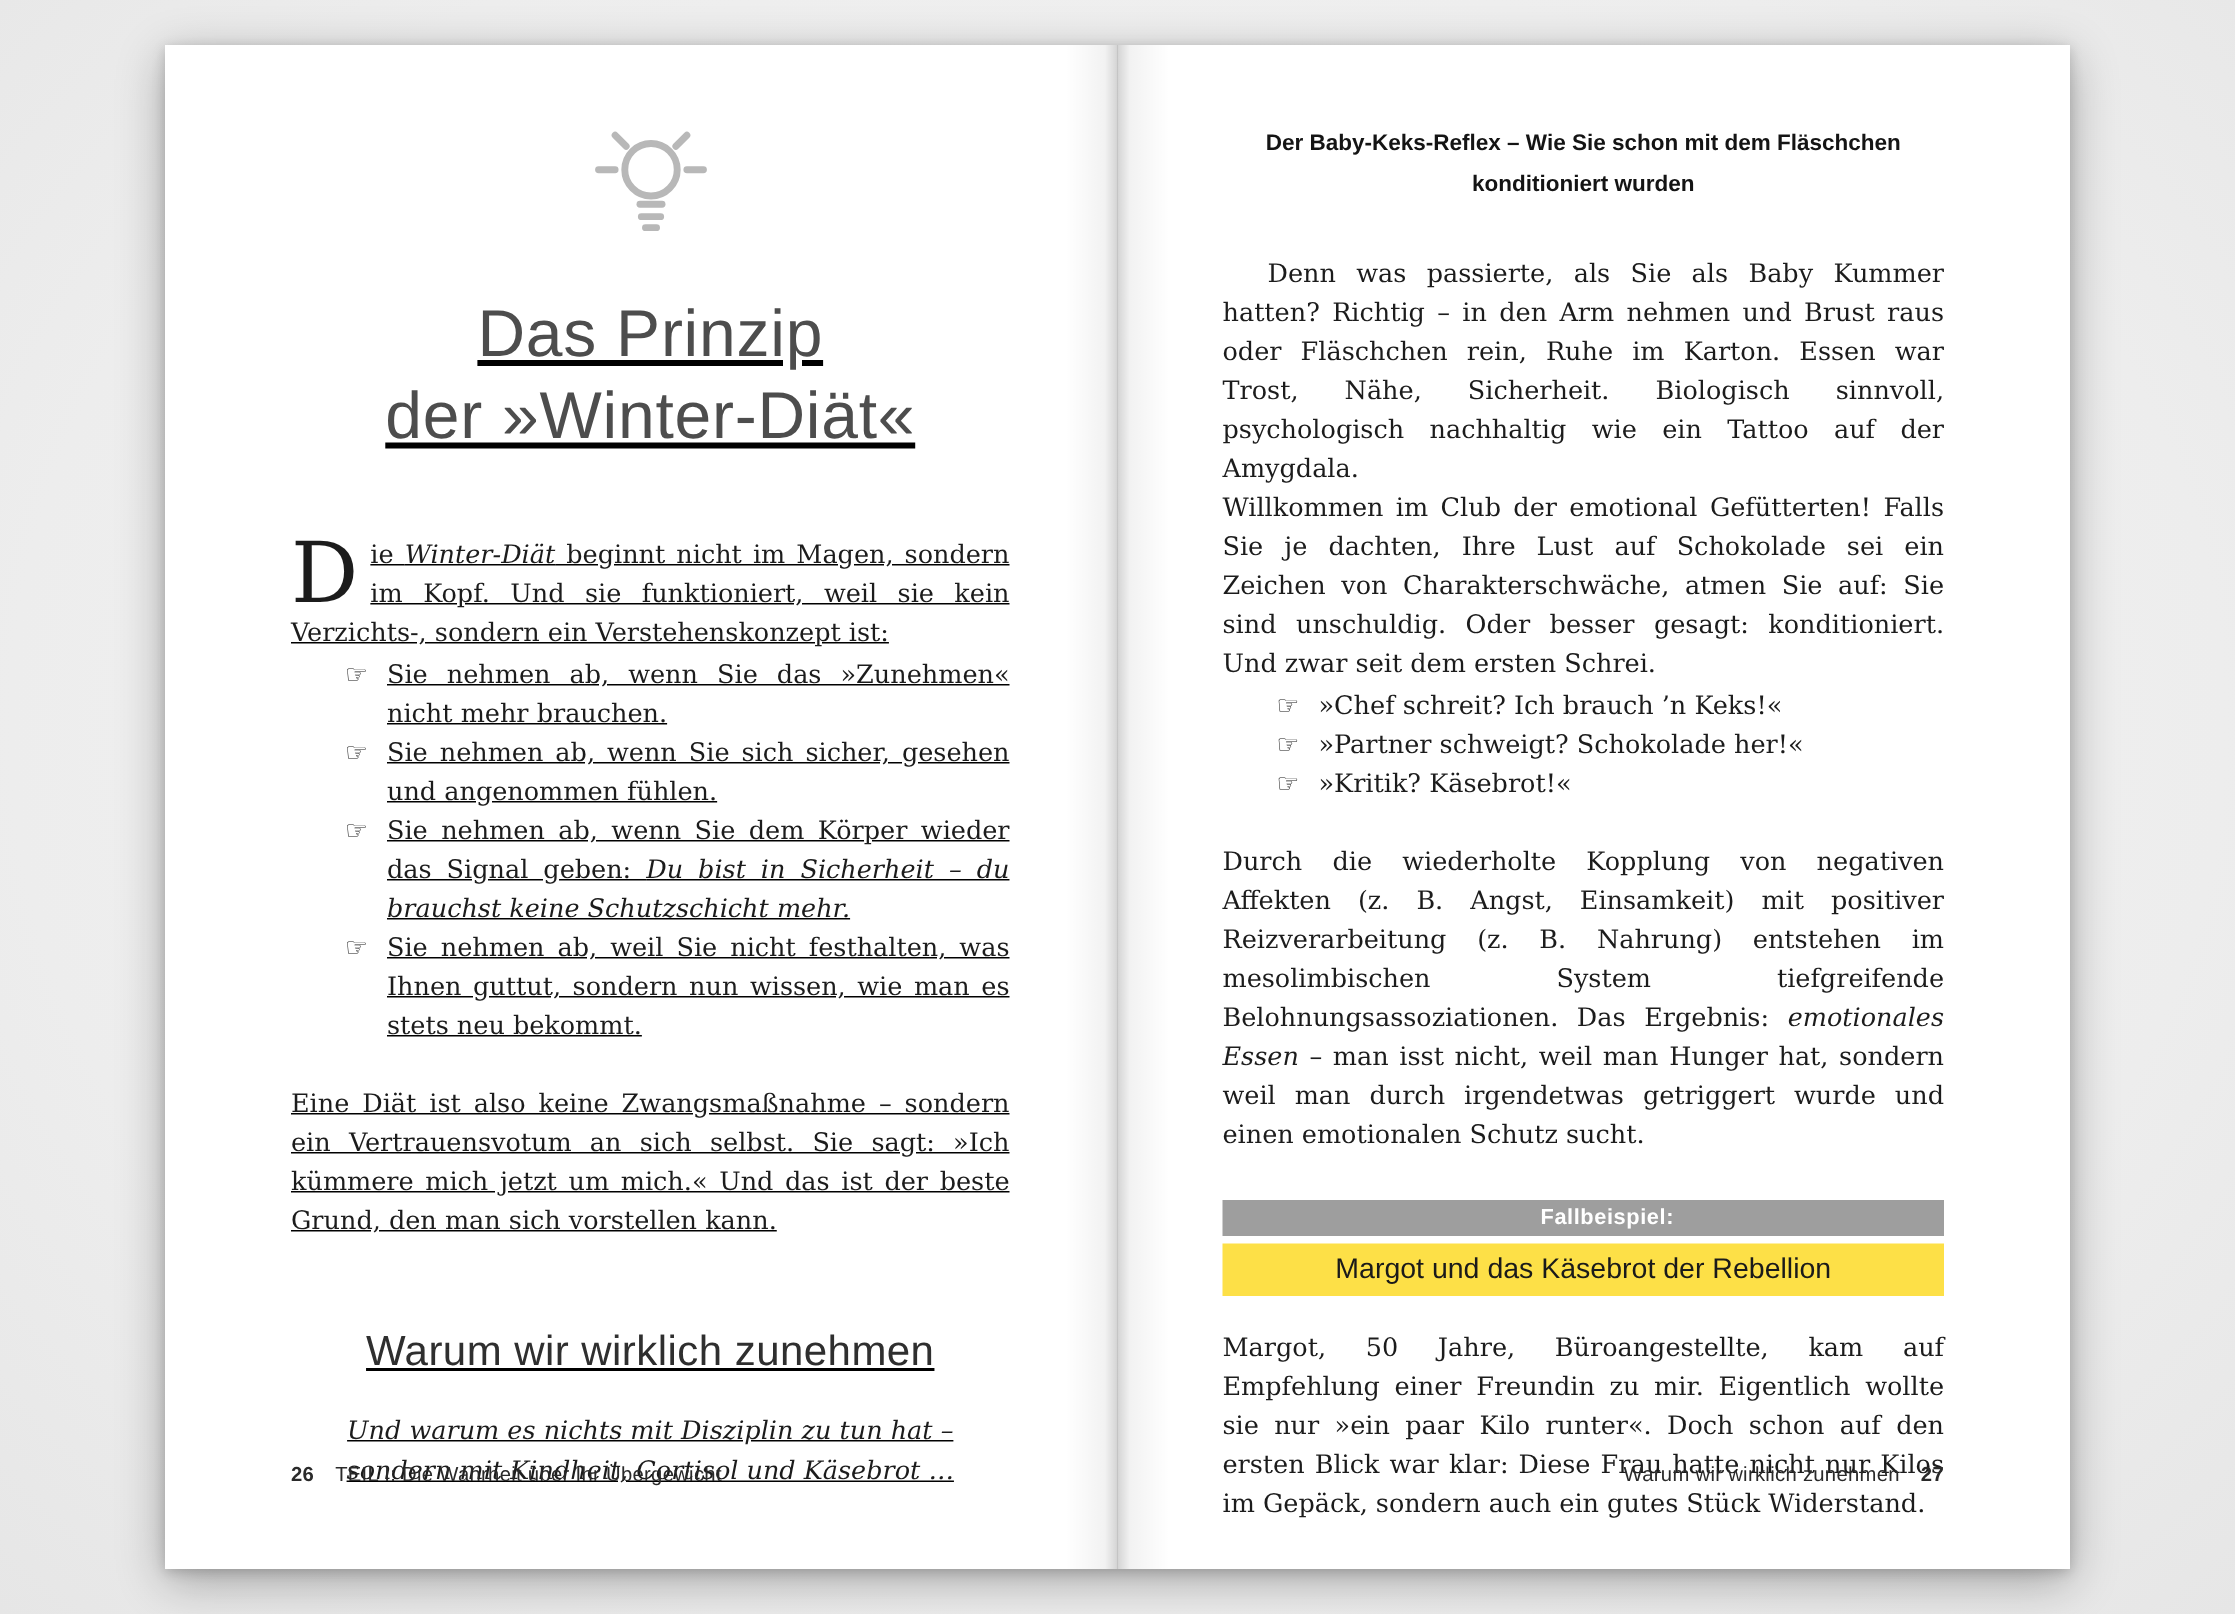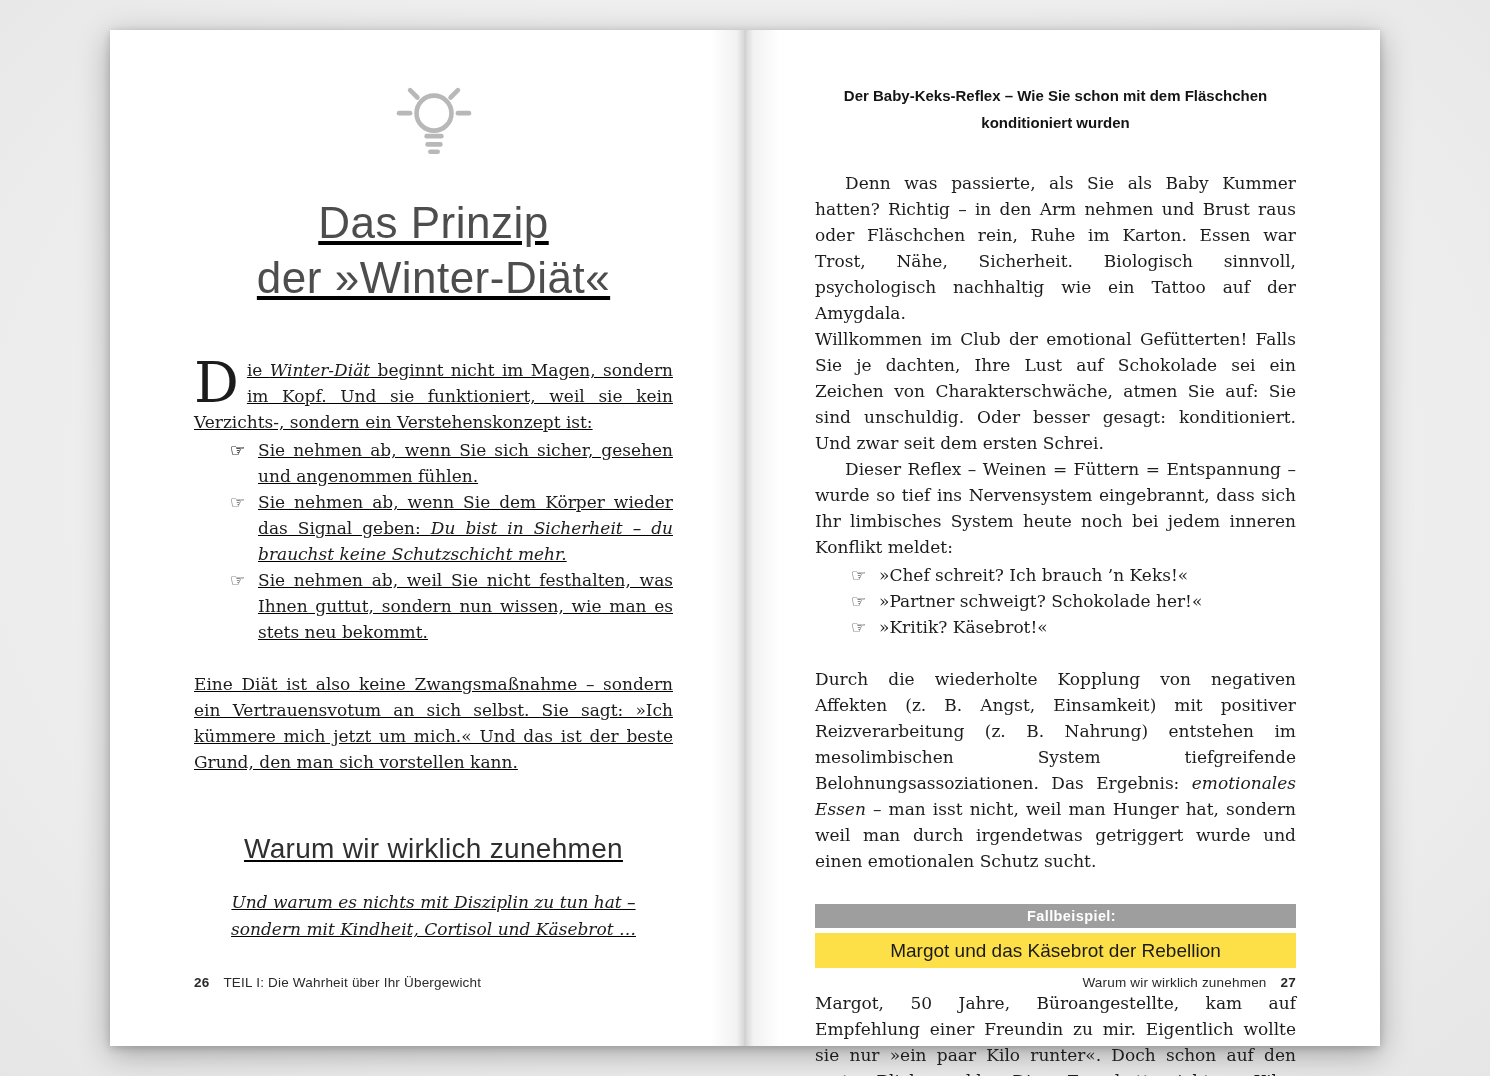--- a/index.html
+++ b/index.html
@@ -187,21 +187,21 @@
       </div>
 
       <h1 class="chapter-title">
         <span>Das Prinzip</span><br>
         <span>der »Winter-Diät«</span>
       </h1>
 
       <p class="body"><span class="dropcap">D</span><span>ie </span><em>Winter-Diät</em><span> beginnt nicht im Magen, sondern im Kopf. Und sie funktioniert, weil sie kein Verzichts-, sondern ein Verstehenskonzept ist:</span></p>
 
       <ul class="hand-list">
-        <li><span class="hand">☞</span><em></em></li>
+        <li><span class="hand">☞</span><span>Sie nehmen ab, wenn Sie das »Zunehmen« nicht mehr brauchen.</span><em></em></li>
         <li><span class="hand">☞</span><span>Sie nehmen ab, wenn Sie sich sicher, gesehen und angenommen fühlen.</span><em></em></li>
         <li><span class="hand">☞</span><span>Sie nehmen ab, wenn Sie dem Körper wieder das Signal geben: </span><em>Du bist in Sicherheit – du brauchst keine Schutzschicht mehr.</em></li>
         <li><span class="hand">☞</span><span>Sie nehmen ab, weil Sie nicht festhalten, was Ihnen guttut, sondern nun wissen, wie man es stets neu bekommt.</span><em></em></li>
       </ul>
 
       <p class="body gap-before">Eine Diät ist also keine Zwangsmaßnahme – sondern ein Vertrauensvotum an sich selbst. Sie sagt: »Ich kümmere mich jetzt um mich.« Und das ist der beste Grund, den man sich vorstellen kann.</p>
 
       <h2 class="section-heading">Warum wir wirklich zunehmen</h2>
 
       <p class="section-subtitle">Und warum es nichts mit Disziplin zu tun hat – sondern mit Kindheit, Cortisol und Käsebrot …</p>
@@ -210,21 +210,20 @@
         <span class="page-number">26</span><span>TEIL I: Die Wahrheit über Ihr Übergewicht</span>
       </div>
     </div>
 
     <div class="page right">
 
       <h2 class="right-heading">Der Baby-Keks-Reflex – Wie Sie schon mit dem Fläschchen konditioniert wurden</h2>
 
       <p class="body indent">Denn was passierte, als Sie als Baby Kummer hatten? Richtig – in den Arm nehmen und Brust raus oder Fläschchen rein, Ruhe im Karton. Essen war Trost, Nähe, Sicherheit. Biologisch sinnvoll, psychologisch nachhaltig wie ein Tattoo auf der Amygdala.</p>
       <p class="body">Willkommen im Club der emotional Gefütterten! Falls Sie je dachten, Ihre Lust auf Schokolade sei ein Zeichen von Charakterschwäche, atmen Sie auf: Sie sind unschuldig. Oder besser gesagt: konditioniert. Und zwar seit dem ersten Schrei.</p>
-      <p class="body indent">Dieser Reflex – Weinen = Füttern = Entspannung – wurde so tief ins Nervensystem eingebrannt, dass sich Ihr limbisches System heute noch bei jedem inneren Konflikt meldet:</p>
 
       <ul class="hand-list">
         <li><span class="hand">☞</span><span>»Chef schreit? Ich brauch ’n Keks!«</span></li>
         <li><span class="hand">☞</span><span>»Partner schweigt? Schokolade her!«</span></li>
         <li><span class="hand">☞</span><span>»Kritik? Käsebrot!«</span></li>
       </ul>
 
       <p class="body gap-before"><span>Durch die wiederholte Kopplung von negativen Affekten (z. B. Angst, Einsamkeit) mit positiver Reizverarbeitung (z. B. Nahrung) entstehen im mesolimbischen System tiefgreifende Belohnungsassoziationen. Das Ergebnis: </span><em>emotionales Essen</em><span> – man isst nicht, weil man Hunger hat, sondern weil man durch irgendetwas getriggert wurde und einen emotionalen Schutz sucht.</span></p>
 
       <div class="case-label">Fallbeispiel:</div>

